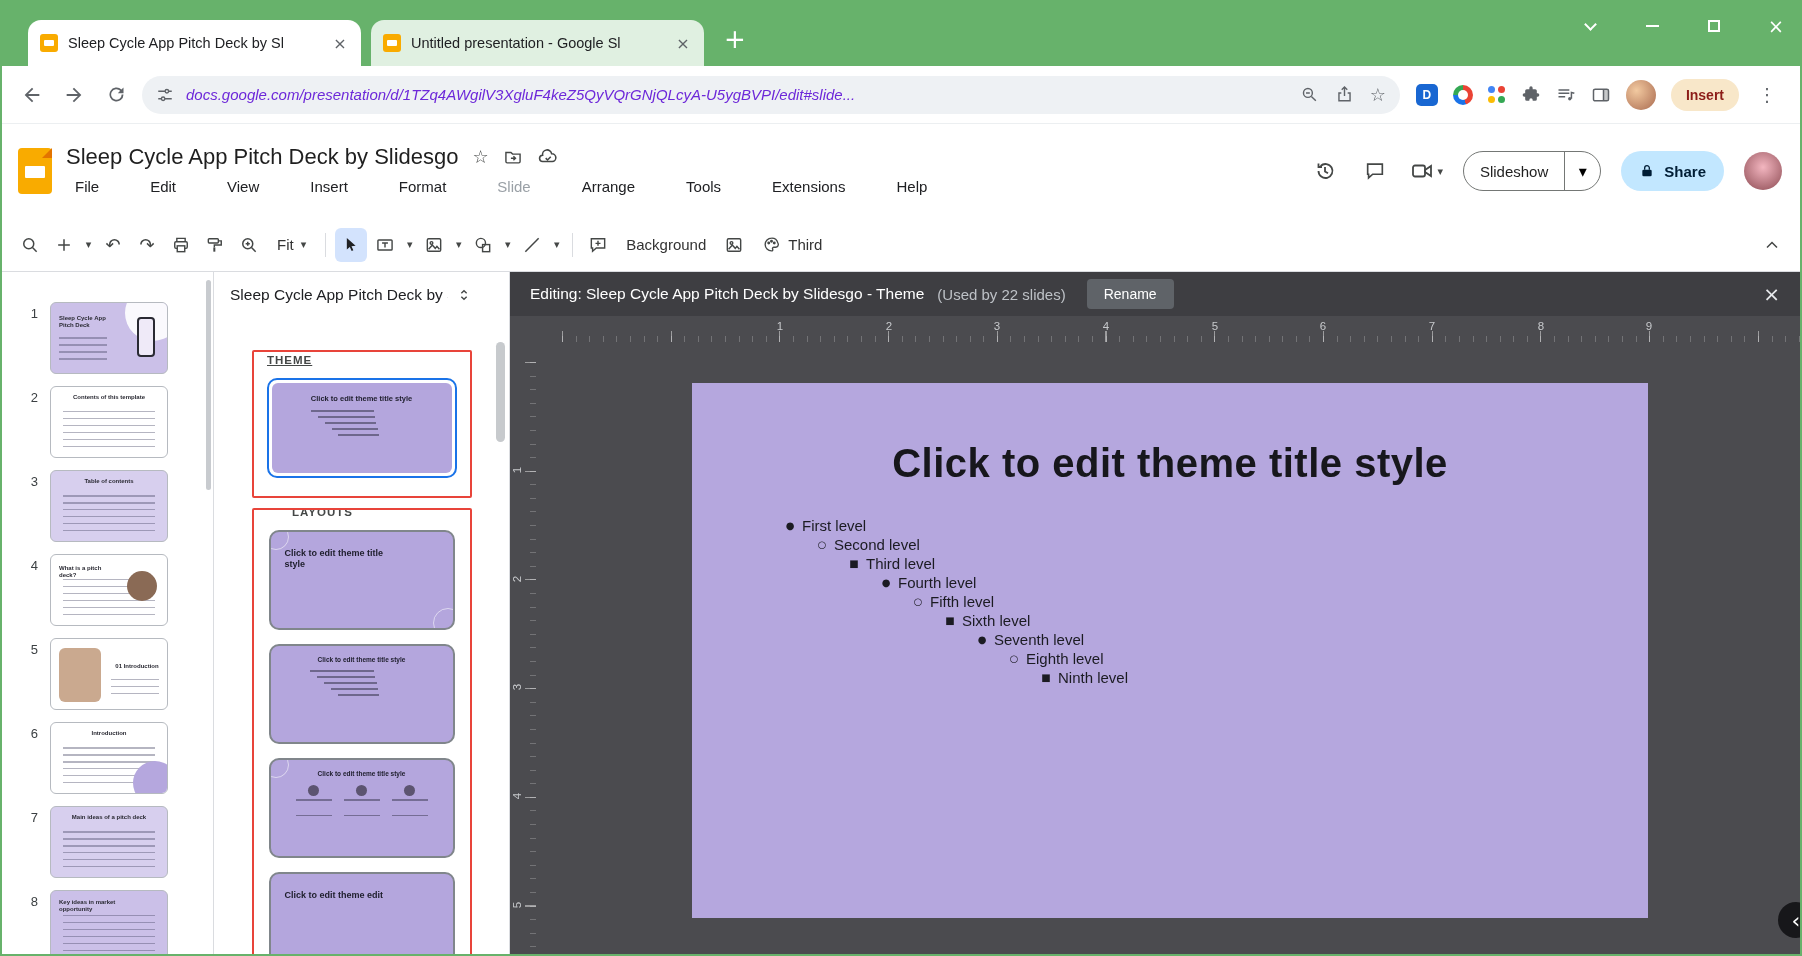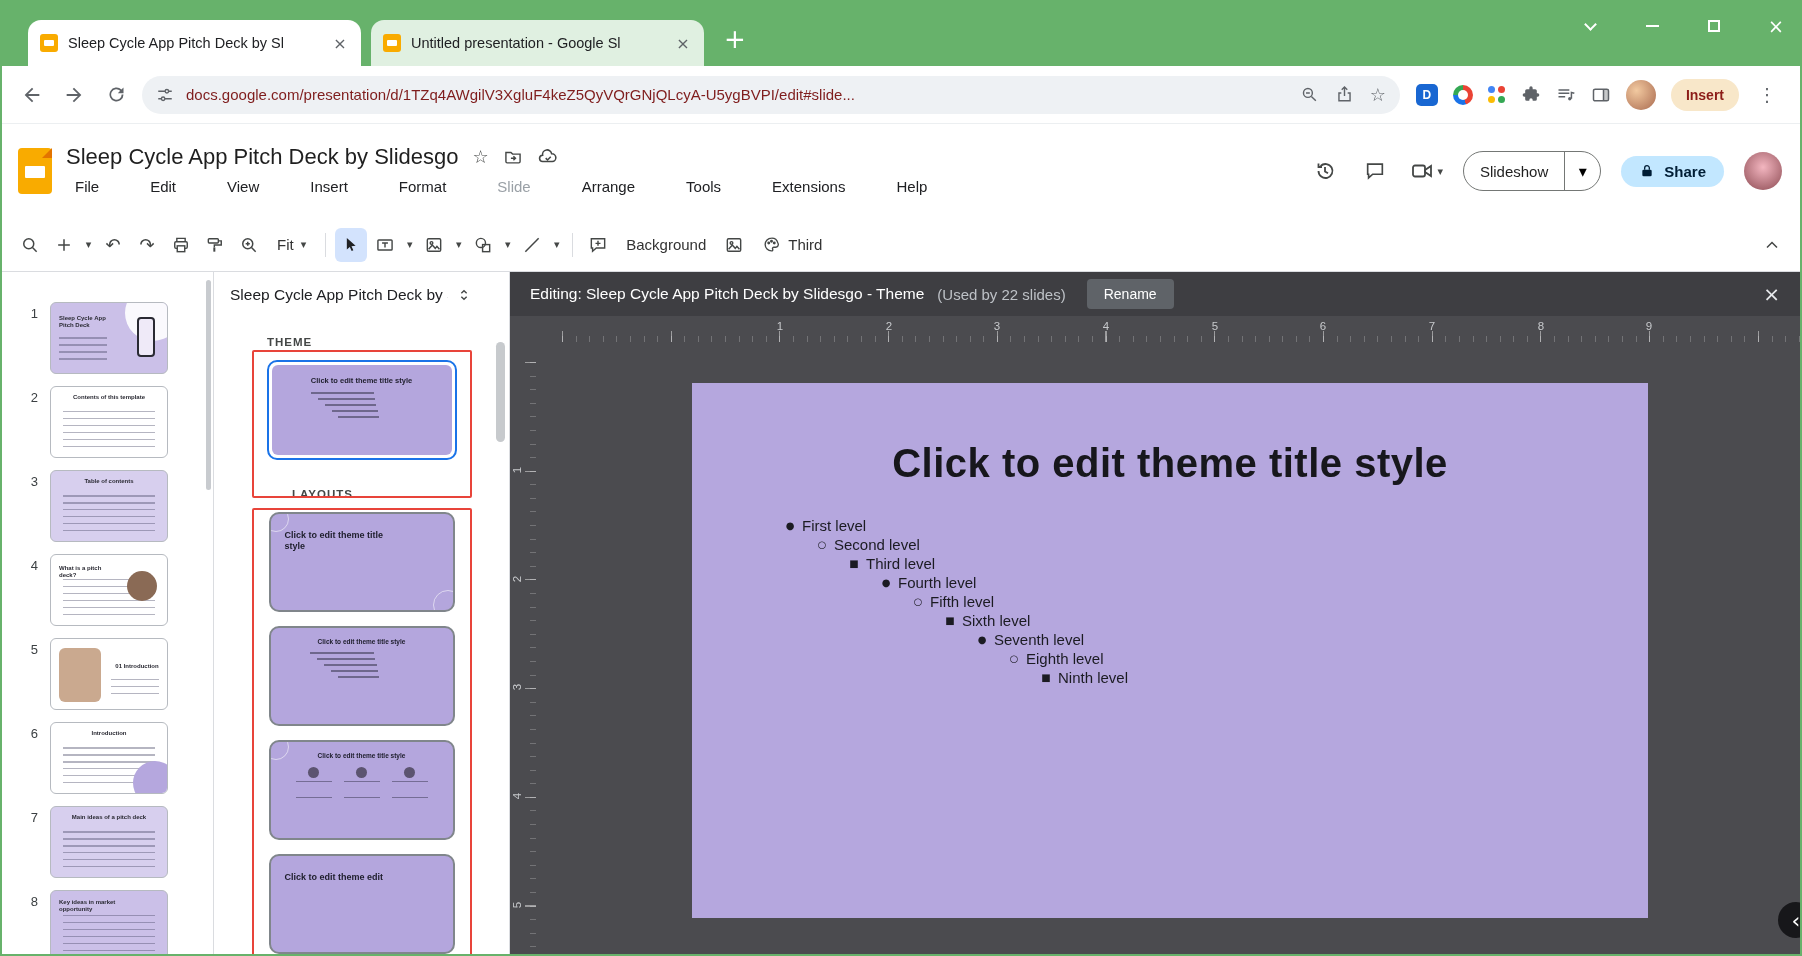--- a/index.html
+++ b/index.html
@@ -24,21 +24,21 @@
   .wc { color:#fff; display:flex; align-items:center; justify-content:center; width:20px; height:20px; }
   .chev-down { width:9px; height:9px; border-right:2px solid #fff; border-bottom:2px solid #fff; transform:rotate(45deg); margin-top:-4px; }
   .min-bar { width:13px; height:2px; background:#fff; }
   .max-box { width:12px; height:12px; border:2px solid #fff; }
   .wc.close { font-size:19px; }
 
   
   .addressbar { flex:0 0 58px; background:#fff; display:flex; align-items:center; padding:0 14px; gap:10px; border-bottom:1px solid #eceff1; }
   .navbtn { width:32px; height:32px; display:flex; align-items:center; justify-content:center; border-radius:50%; }
   .omnibox { flex:1; height:38px; background:#eef1f4; border-radius:19px; display:flex; align-items:center; gap:12px; padding:0 14px; min-width:0; }
-  .url { flex:1; font-size:15px; color:#7f1d1d; white-space:nowrap; overflow:hidden; }
+  .url { flex:1; font-size:15px; color:#6d28d9; white-space:nowrap; overflow:hidden;font-style:italic; }
   .pill-icons { display:flex; align-items:center; gap:16px; flex:0 0 auto; }
   .addr-icons { display:flex; align-items:center; gap:15px; padding:0 6px; }
   .ext-badge { width:22px; height:22px; border-radius:5px; background:#1967d2; color:#fff; font-size:12px; font-weight:700; display:flex; align-items:center; justify-content:center; }
   .ext-circle { width:20px; height:20px; border-radius:50%; background:conic-gradient(#ea4335 0 45%, #1a73e8 45% 75%, #34a853 75% 100%); position:relative; }
   .ext-circle::after { content:""; position:absolute; inset:5px; background:#fff; border-radius:50%; }
   .dots4 { width:18px; height:18px; display:grid; grid-template-columns:1fr 1fr; gap:3px; }
   .dots4 i { width:7px; height:7px; border-radius:50%; }
   .dots4 i:nth-child(1){background:#4285f4}.dots4 i:nth-child(2){background:#ea4335}
   .dots4 i:nth-child(3){background:#fbbc04}.dots4 i:nth-child(4){background:#34a853}
   .avatar-sm { width:30px; height:30px; border-radius:50%; background:radial-gradient(circle at 35% 35%, #f2c9a0, #a96a4f); }
@@ -58,21 +58,21 @@
   .menu-row { display:flex; margin-top:5px;gap:33px; }
   .menu-item { font-size:15px; color:#202124; padding:3px 9px; border-radius:4px; }
   .menu-item.disabled { color:#9aa0a6; }
   .header-right { display:flex; align-items:center; gap:20px; }
   .hbtn { width:30px; height:30px; display:flex; align-items:center; justify-content:center; color:#444746; }
   .cam-group { display:flex; align-items:center; gap:3px; color:#444746; }
   .caret { font-size:11px; color:#444746; }
   .slideshow-btn { display:flex; height:40px; border:1px solid #747775; border-radius:20px; overflow:hidden; }
   .ss-main { display:flex; align-items:center; padding:0 16px; font-size:15px; color:#1f1f1f; }
   .ss-caret { width:36px; display:flex; align-items:center; justify-content:center; border-left:1px solid #747775; }
-  .share-btn { height:31px; background:#c2e7ff; border-radius:20px; display:flex; align-items:center; gap:9px; padding:0 18px; color:#001d35; font-size:15px; font-weight:700; }
+  .share-btn { height:40px; background:#c2e7ff; border-radius:20px; display:flex; align-items:center; gap:9px; padding:0 18px; color:#001d35; font-size:15px; font-weight:700; }
   .avatar-lg { width:38px; height:38px; border-radius:50%; background:radial-gradient(circle at 50% 40%, #f3b6c0, #8c4a52); }
 
   
   .toolbar { flex:0 0 54px; display:flex; align-items:center; padding:0 12px; gap:2px; border-bottom:1px solid #dadce0; }
   .tb { min-width:32px; height:34px; display:flex; align-items:center; justify-content:center; border-radius:6px; color:#444746; }
   .tb.active { background:#d3e3fd; }
   .tb-caret { width:13px; display:flex; justify-content:center; }
   .tb-label { font-size:15px; color:#333; padding:0 10px; height:34px; display:flex; align-items:center; gap:7px; border-radius:6px; }
   .sep { width:1px; height:24px; background:#dadce0; margin:0 7px; }
   .tb-undo { font-size:18px; color:#444746; }
@@ -102,21 +102,21 @@
     background:repeating-linear-gradient(180deg, rgba(70,70,100,.4) 0 1.5px, transparent 1.5px 7px); }
   .s1 .mini-lines { left:8px; right:60px; top:34px; }
   .s5 .mini-lines { left:60px; right:8px; top:40px; }
   .fs-scroll { position:absolute; right:2px; top:8px; width:5px; height:210px; background:#c8cbcf; border-radius:3px; }
 
   
   .theme-panel { flex:0 0 296px; border-right:1px solid #dadce0; position:relative; overflow:hidden; background:#fff; }
   .tp-header { height:46px; display:flex; align-items:center; gap:8px; padding:0 16px; }
   .tp-title { font-size:15.5px; color:#202124; white-space:nowrap; overflow:hidden; max-width:218px; }
   .section-label { font-size:11.5px; font-weight:700; letter-spacing:1px; color:#444746; margin-left:53px; }
-  .lbl-theme { margin-top:18px; margin-bottom:12px; }
+  .lbl-theme { margin-top:36px; margin-bottom:12px;text-decoration:underline; }
   .lbl-layouts { margin-top:28px; margin-bottom:12px;padding-left:25px; }
   .theme-thumb { width:190px; height:100px; margin:0 auto; border:2.5px solid #1a73e8; border-radius:10px; background:#fff; padding:3px; }
   .thumb-inner { width:100%; height:100%; background:#b4a6dd; border-radius:6px; position:relative; padding-top:11px; }
   .tt-title { font-size:7.5px; font-weight:700; text-align:center; color:#1d1d2b; }
   .tt-lines { width:64%; margin:7px auto 0; }
   .tt-lines i { display:block; height:2px; background:rgba(40,40,60,.5); margin-bottom:4px; }
   .tt-lines i:nth-child(1){width:55%; margin-left:6%;} .tt-lines i:nth-child(2){width:50%; margin-left:12%;}
   .tt-lines i:nth-child(3){width:45%; margin-left:18%;} .tt-lines i:nth-child(4){width:40%; margin-left:24%;}
   .tt-lines i:nth-child(5){width:35%; margin-left:30%;}
   .layout-thumb { width:186px; height:100px; margin:0 auto 14px; border:2px solid #80868b; border-radius:10px; background:#b4a6dd; position:relative; overflow:hidden; }

